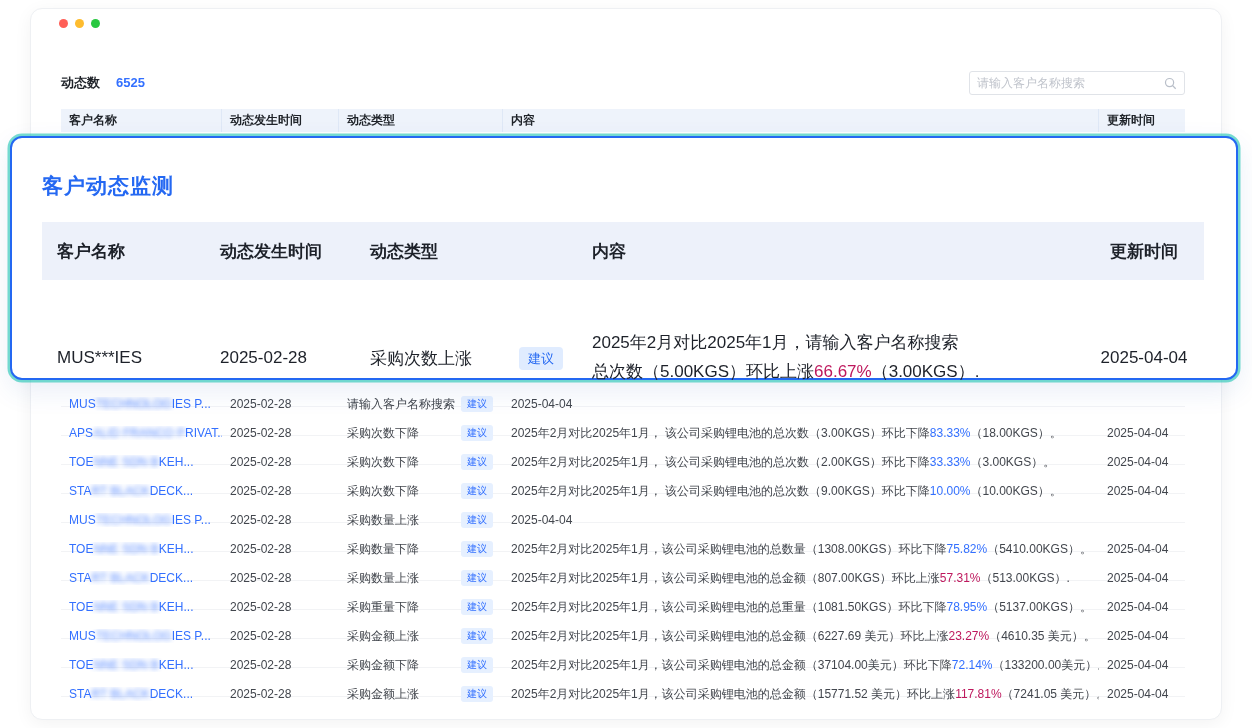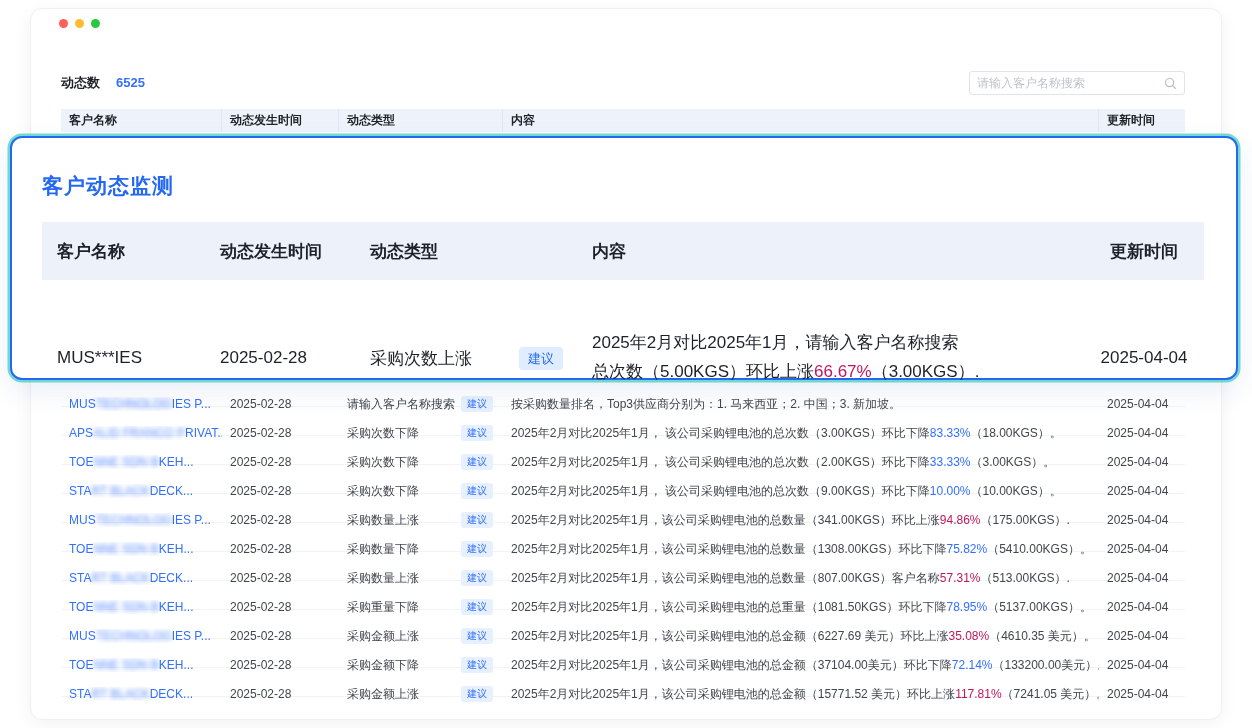--- a/index.html
+++ b/index.html
@@ -96,21 +96,20 @@
     </div>
     <div class="t-spacer"></div>
     <div id="bg-rows">
         <div class="t-row">
           <div class="cell name"><span>MUS</span><span class="blur">TECHNOLOG</span><span>IES P...</span></div>
           <div class="cell">2025-02-28</div>
           <div class="cell type">
             <span>请输入客户名称搜索</span>
             <span class="badge">建议</span>
           </div>
-          <div class="cell content"><span>按采购数量排名，Top3供应商分别为：1. 马来西亚；2. 中国；3. 新加坡。</span></div>
           <div class="cell">2025-04-04</div>
         </div>
         <div class="t-row">
           <div class="cell name"><span>APS</span><span class="blur">ALID FRANCO P</span><span>RIVAT...</span></div>
           <div class="cell">2025-02-28</div>
           <div class="cell type">
             <span>采购次数下降</span>
             <span class="badge">建议</span>
           </div>
           <div class="cell content"><span>2025年2月对比2025年1月，  该公司采购锂电池的总次数（3.00KGS）环比下降</span><span class="pct down">83.33%</span><span>（18.00KGS）。</span></div>
@@ -136,61 +135,60 @@
           <div class="cell content"><span>2025年2月对比2025年1月，  该公司采购锂电池的总次数（9.00KGS）环比下降</span><span class="pct down">10.00%</span><span>（10.00KGS）。</span></div>
           <div class="cell">2025-04-04</div>
         </div>
         <div class="t-row">
           <div class="cell name"><span>MUS</span><span class="blur">TECHNOLOG</span><span>IES P...</span></div>
           <div class="cell">2025-02-28</div>
           <div class="cell type">
             <span>采购数量上涨</span>
             <span class="badge">建议</span>
           </div>
-          <div class="cell content"><span>2025年2月对比2025年1月，该公司采购锂电池的总数量（341.00KGS）环比上涨</span><span class="pct up">94.86%</span><span>（175.00KGS）.</span></div>
           <div class="cell">2025-04-04</div>
         </div>
         <div class="t-row">
           <div class="cell name"><span>TOE</span><span class="blur">NNE SDN B</span><span>KEH...</span></div>
           <div class="cell">2025-02-28</div>
           <div class="cell type">
             <span>采购数量下降</span>
             <span class="badge">建议</span>
           </div>
           <div class="cell content"><span>2025年2月对比2025年1月，该公司采购锂电池的总数量（1308.00KGS）环比下降</span><span class="pct down">75.82%</span><span>（5410.00KGS）。</span></div>
           <div class="cell">2025-04-04</div>
         </div>
         <div class="t-row">
           <div class="cell name"><span>STA</span><span class="blur">RT BLACK</span><span>DECK...</span></div>
           <div class="cell">2025-02-28</div>
           <div class="cell type">
             <span>采购数量上涨</span>
             <span class="badge">建议</span>
           </div>
-          <div class="cell content"><span>2025年2月对比2025年1月，该公司采购锂电池的总数量（807.00KGS）客户名称</span><span class="pct up">57.31%</span><span>（513.00KGS）.</span></div>
+          <div class="cell content"><span>2025年2月对比2025年1月，该公司采购锂电池的总金额（807.00KGS）环比上涨</span><span class="pct up">57.31%</span><span>（513.00KGS）.</span></div>
           <div class="cell">2025-04-04</div>
         </div>
         <div class="t-row">
           <div class="cell name"><span>TOE</span><span class="blur">NNE SDN B</span><span>KEH...</span></div>
           <div class="cell">2025-02-28</div>
           <div class="cell type">
             <span>采购重量下降</span>
             <span class="badge">建议</span>
           </div>
           <div class="cell content"><span>2025年2月对比2025年1月，该公司采购锂电池的总重量（1081.50KGS）环比下降</span><span class="pct down">78.95%</span><span>（5137.00KGS）。</span></div>
           <div class="cell">2025-04-04</div>
         </div>
         <div class="t-row">
           <div class="cell name"><span>MUS</span><span class="blur">TECHNOLOG</span><span>IES P...</span></div>
           <div class="cell">2025-02-28</div>
           <div class="cell type">
             <span>采购金额上涨</span>
             <span class="badge">建议</span>
           </div>
-          <div class="cell content"><span>2025年2月对比2025年1月，该公司采购锂电池的总金额（6227.69 美元）环比上涨</span><span class="pct up">35.08%</span><span>（4610.35 美元）。</span></div>
+          <div class="cell content"><span>2025年2月对比2025年1月，该公司采购锂电池的总金额（6227.69 美元）环比上涨</span><span class="pct up">23.27%</span><span>（4610.35 美元）。</span></div>
           <div class="cell">2025-04-04</div>
         </div>
         <div class="t-row">
           <div class="cell name"><span>TOE</span><span class="blur">NNE SDN B</span><span>KEH...</span></div>
           <div class="cell">2025-02-28</div>
           <div class="cell type">
             <span>采购金额下降</span>
             <span class="badge">建议</span>
           </div>
           <div class="cell content"><span>2025年2月对比2025年1月，该公司采购锂电池的总金额（37104.00美元）环比下降</span><span class="pct down">72.14%</span><span>（133200.00美元）。</span></div>

